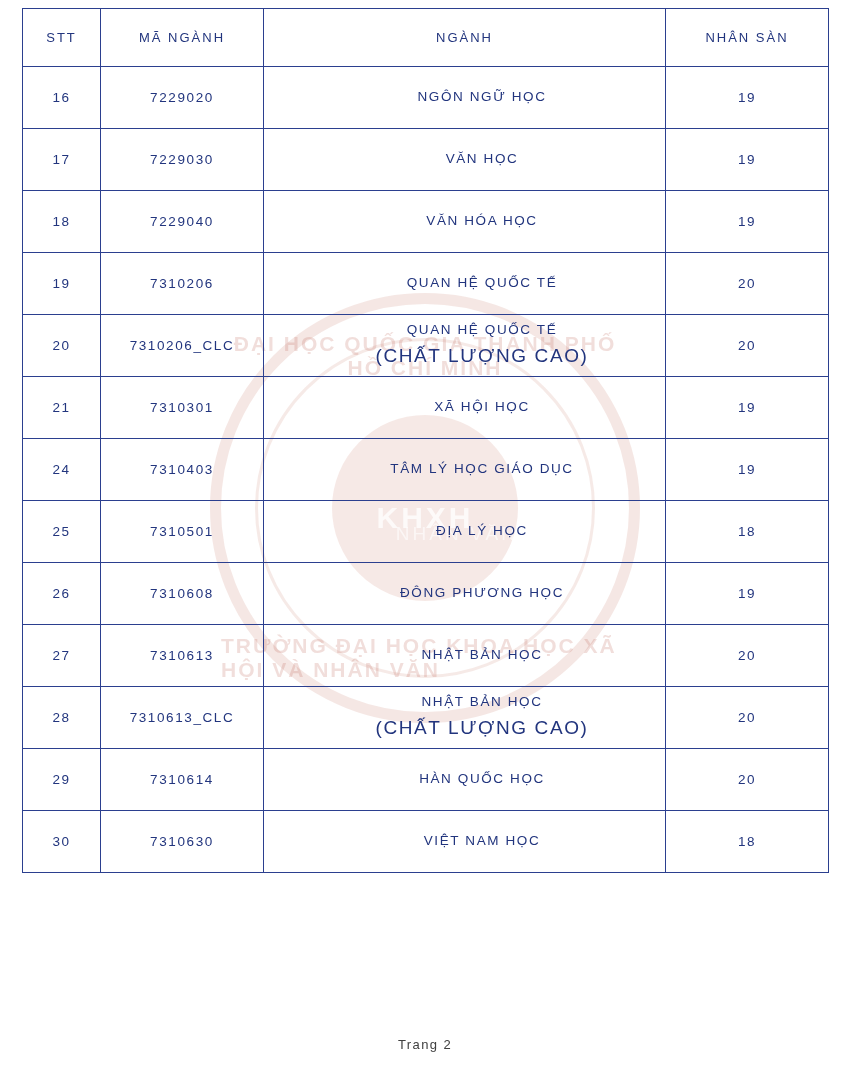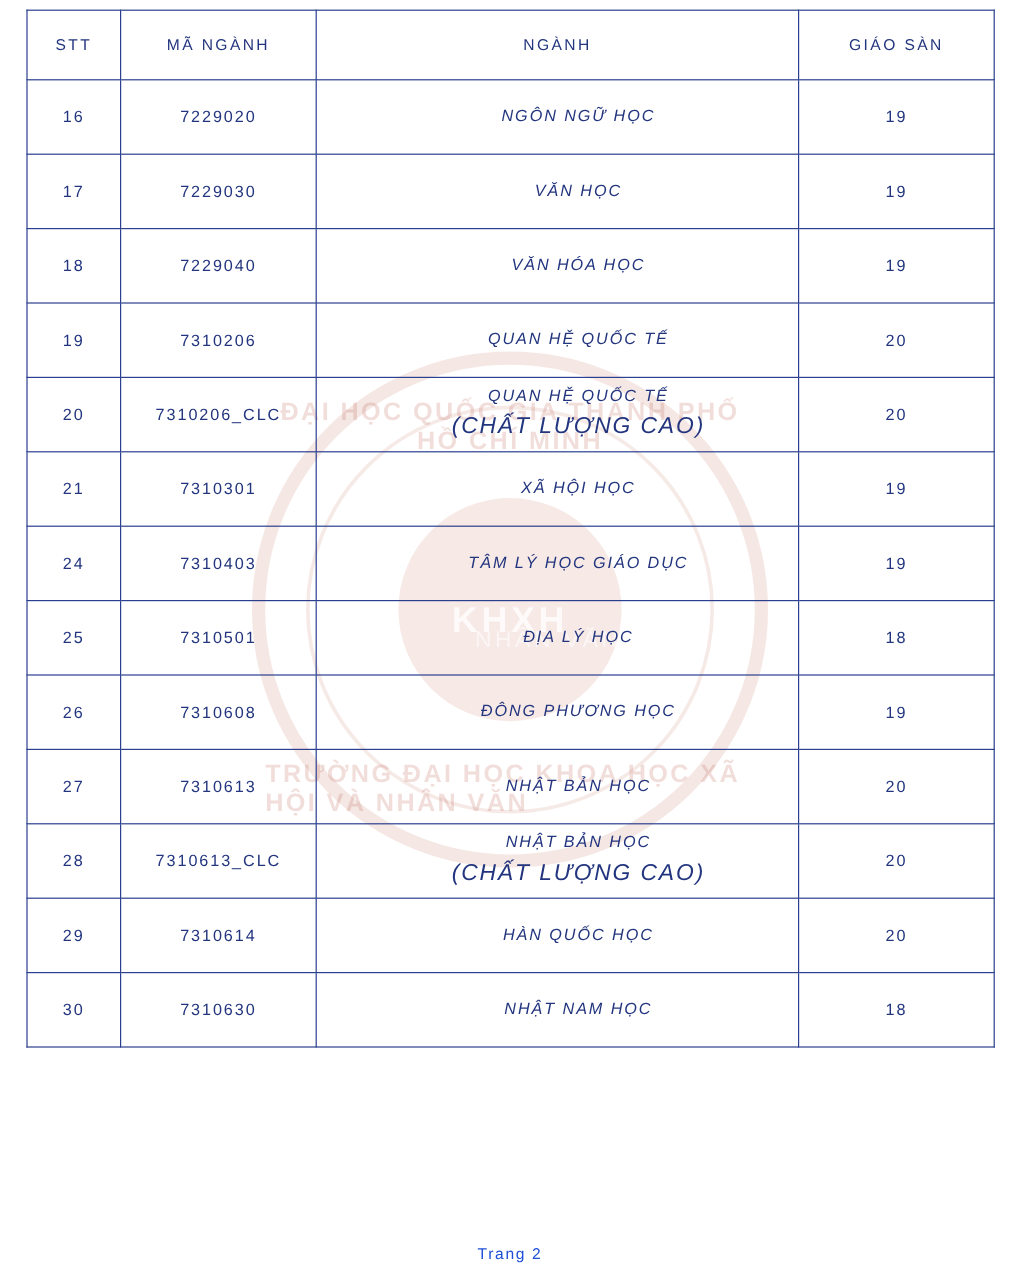--- a/index.html
+++ b/index.html
@@ -124,38 +124,37 @@
   }
   col.c-stt { width: 78px; }
   col.c-ma { width: 163px; }
   col.c-nganh { width: 402px; }
   col.c-diem { width: 163px; }
 
   td.cell-nganh {
     text-align: left;
     padding-left: 36px;
     line-height: 1.55;
-    font-style: italic;
   }
   td.cell-nganh .sub {
     display: block;
     font-size: 19px;
     letter-spacing: 1.6px;
   }
   td.cell-ma {
     letter-spacing: 1.4px;
     text-align: center;
   }
   .footer {
     position: absolute;
     left: 0;
     right: 0;
     bottom: 16px;
     text-align: center;
-    color: #1d4ed8;
+    color: #404040;
     font-size: 13px;
     letter-spacing: 1.4px;
     z-index: 2;
   }
   .top-strip {
     position: absolute;
     top: 0; left: 0; right: 0;
     height: 6px;
     background: #ffffff;
     z-index: 3;
@@ -186,21 +185,21 @@
         <col class="c-stt">
         <col class="c-ma">
         <col class="c-nganh">
         <col class="c-diem">
       </colgroup>
       <thead>
         <tr>
           <th>STT</th>
           <th>MÃ NGÀNH</th>
           <th>NGÀNH</th>
-          <th>GIÁO SÀN</th>
+          <th>NHÂN SÀN</th>
         </tr>
       </thead>
       <tbody id="table-body">
           <tr>
             <td class="cell-stt">16</td>
             <td class="cell-ma">7229020</td>
             <td class="cell-nganh"><span>NGÔN NGỮ HỌC</span></td>
             <td class="cell-diem">19</td>
           </tr>
           <tr>
@@ -265,21 +264,21 @@
           </tr>
           <tr>
             <td class="cell-stt">29</td>
             <td class="cell-ma">7310614</td>
             <td class="cell-nganh"><span>HÀN QUỐC HỌC</span></td>
             <td class="cell-diem">20</td>
           </tr>
           <tr>
             <td class="cell-stt">30</td>
             <td class="cell-ma">7310630</td>
-            <td class="cell-nganh"><span>NHẬT NAM HỌC</span></td>
+            <td class="cell-nganh"><span>VIỆT NAM HỌC</span></td>
             <td class="cell-diem">18</td>
           </tr>
         </tbody>
     </table>
   </div>
 
   <div class="footer">Trang 2</div>
 </div>
 
 </body></html>

